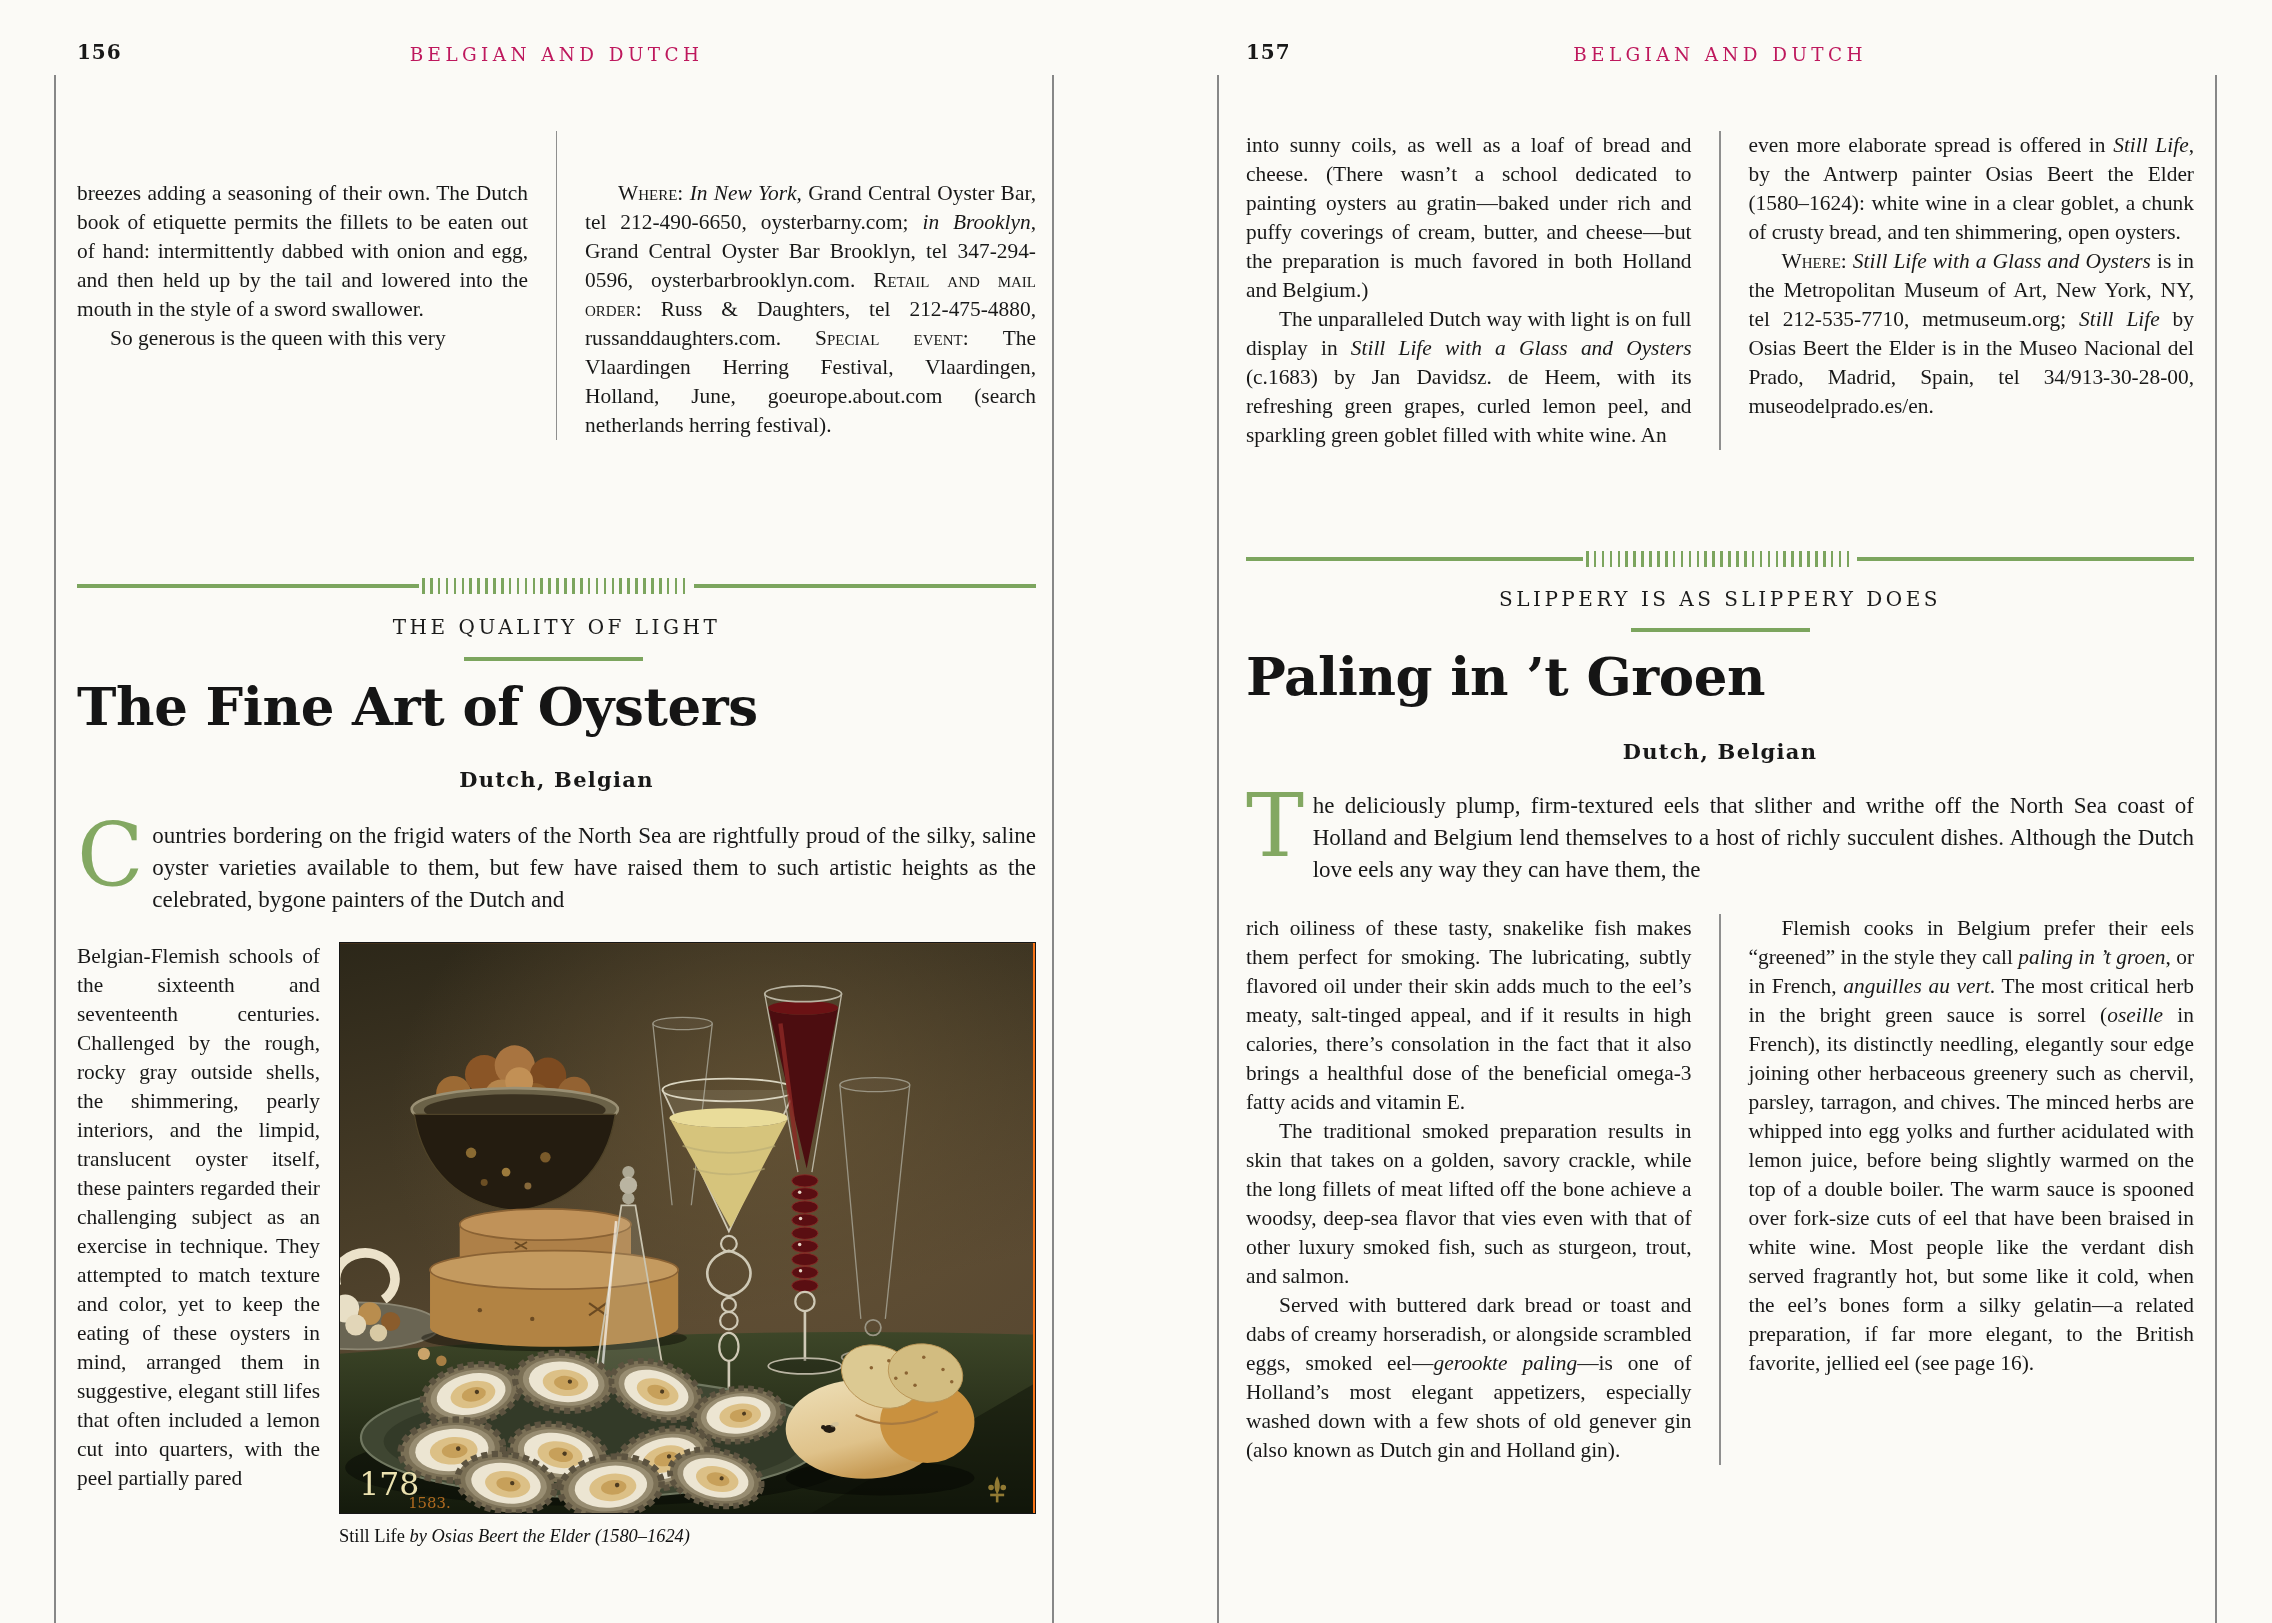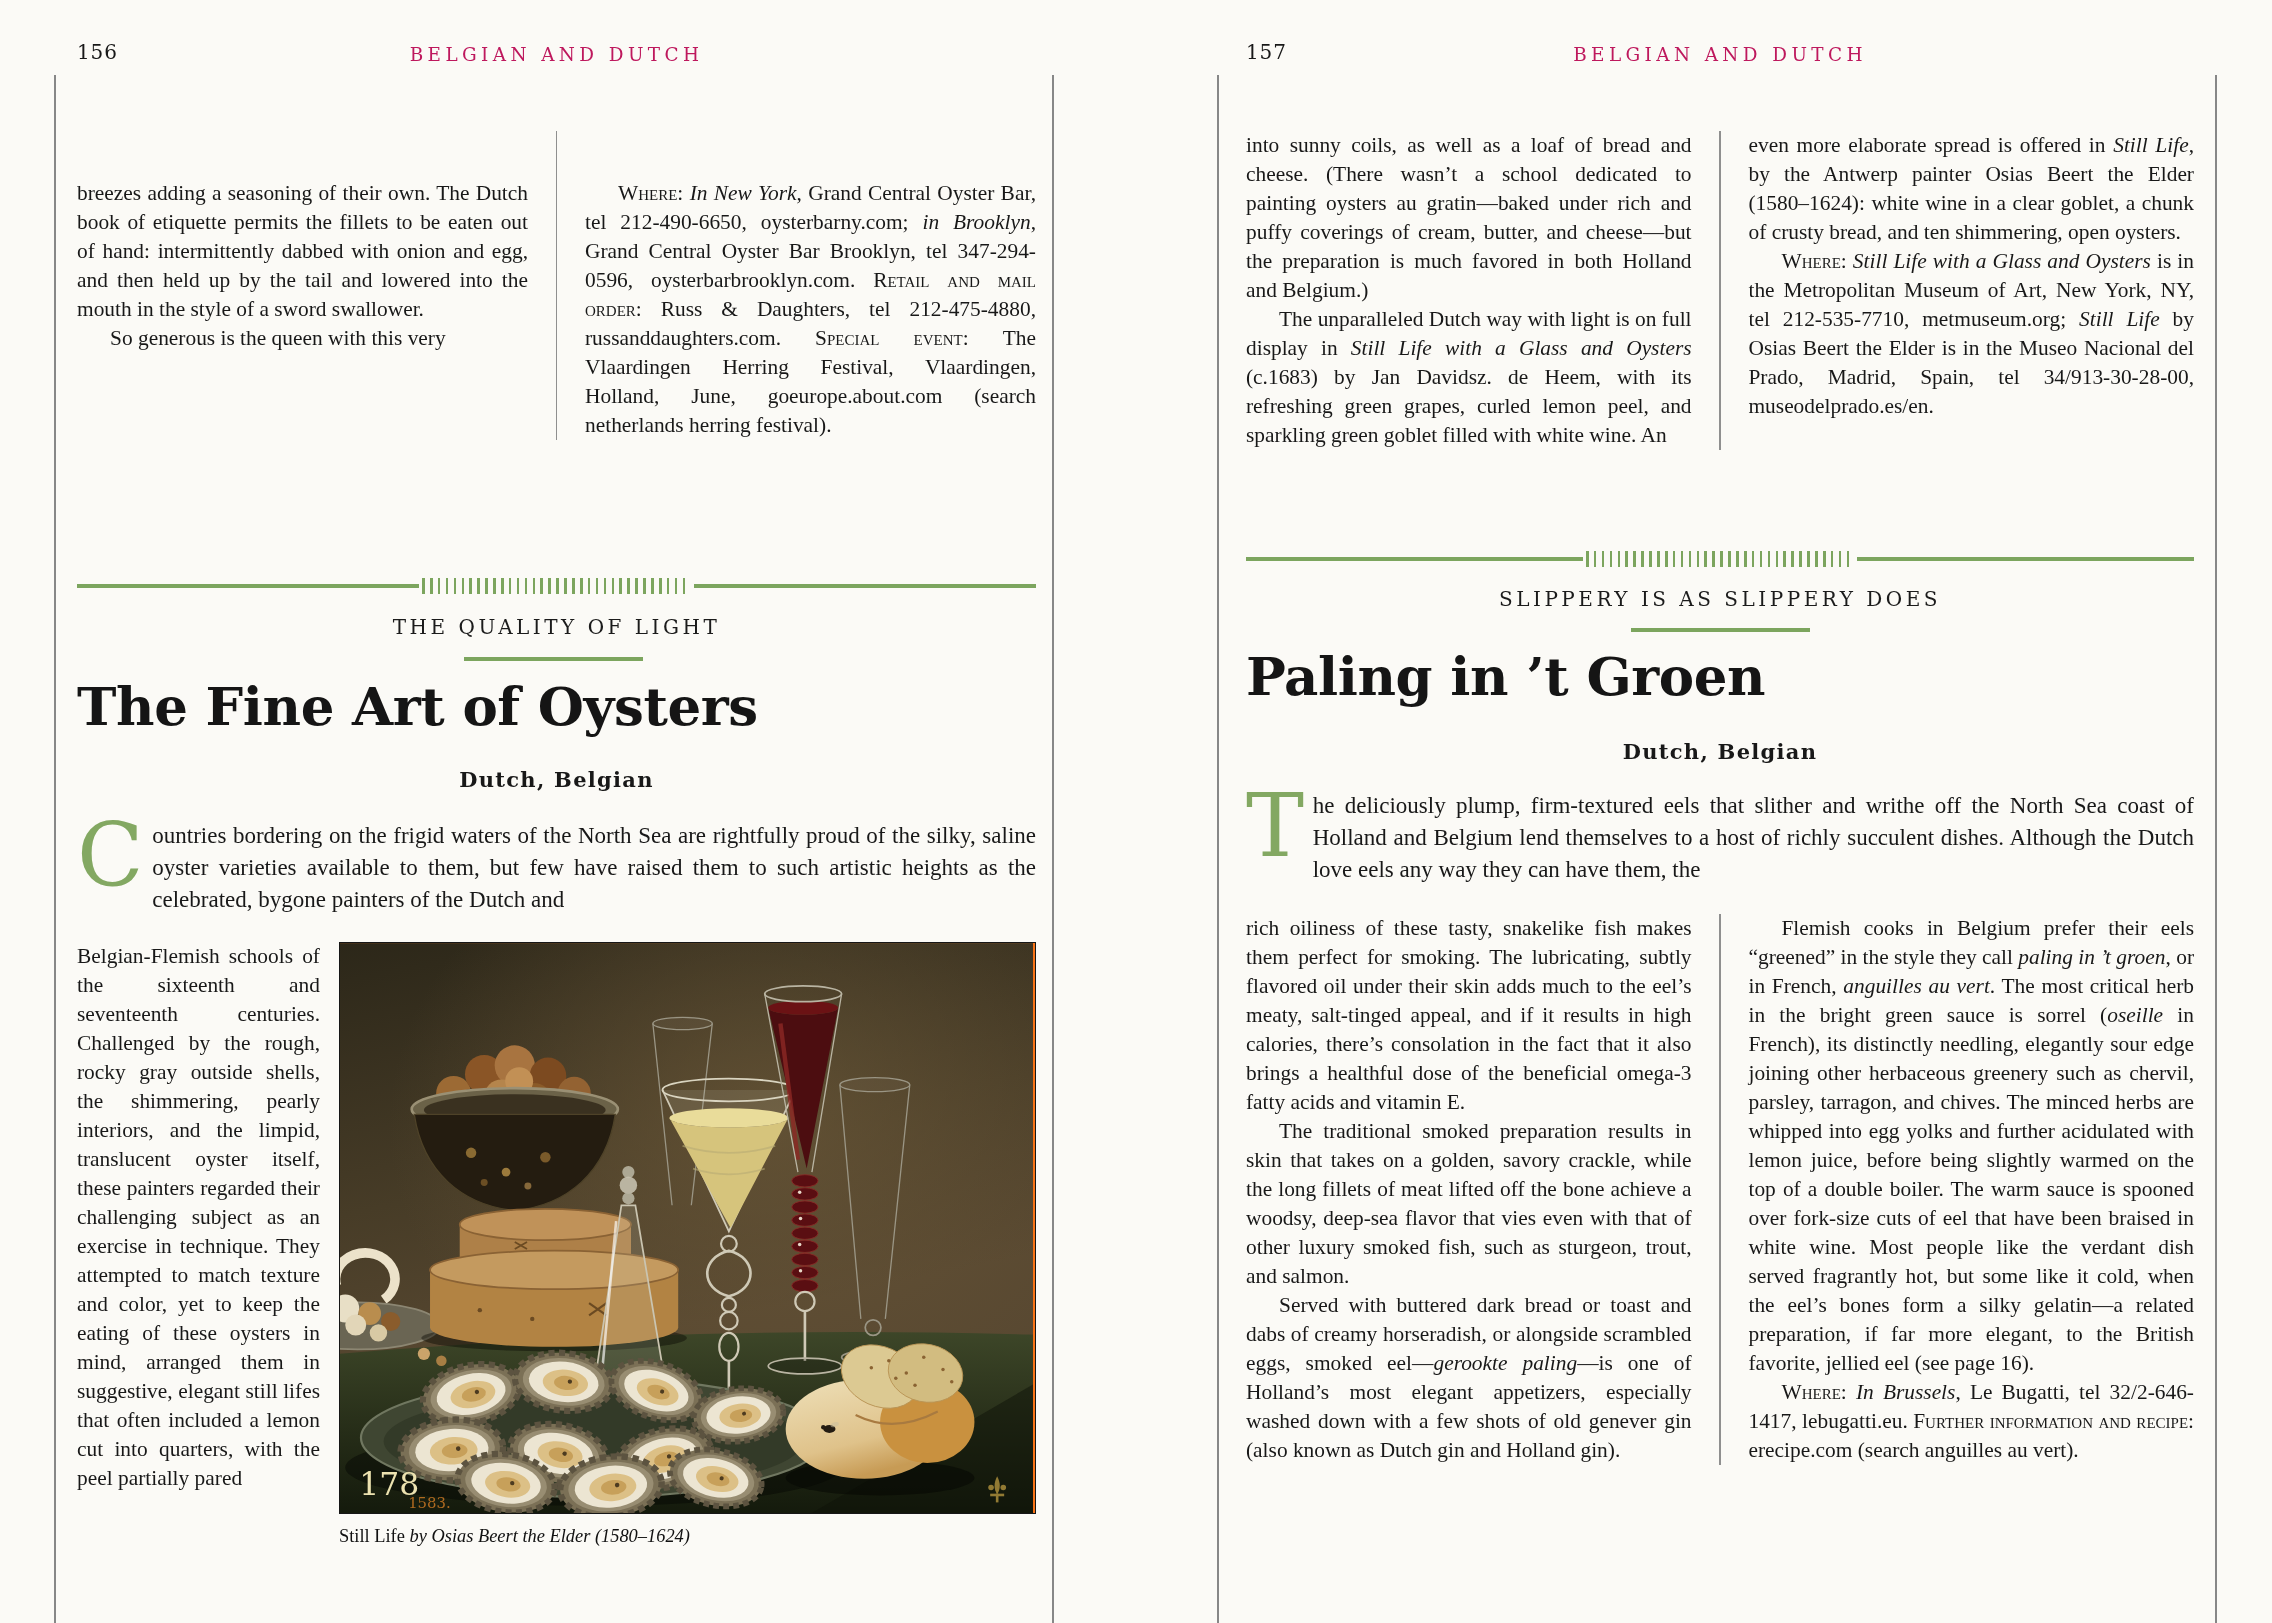--- a/index.html
+++ b/index.html
@@ -5,21 +5,21 @@
   html,body{margin:0;padding:0;}
   body{
     position:relative;
     width:2273px;height:1623px;
     background:#fbfaf6;
     font-family:"Liberation Serif",serif;
     color:#181818;
     overflow:hidden;
   }
   .vrule{position:absolute;top:75px;bottom:0;width:1.7px;background:#878787;}
-  .pagenum{position:absolute;top:40px;font-family:"DejaVu Serif",serif;font-weight:400;font-size:20px;letter-spacing:0.9px;}
+  .pagenum{position:absolute;top:40px;font-family:"DejaVu Serif",serif;font-weight:700;font-size:20px;letter-spacing:0.9px;}
   .runhead{position:absolute;top:44px;font-family:"DejaVu Serif",serif;font-size:18.4px;letter-spacing:4.4px;text-align:center;color:#be185d;}
   .cols{position:absolute;display:flex;align-items:stretch;}
   .col{text-align:justify;font-size:21.4px;line-height:29px;hyphens:none;}
   .w516{width:451px;margin-top:48px;} .w510{width:446px;} 
   .coldiv{width:57px;display:flex;justify-content:center;}
   .coldiv::after{content:"";width:1.7px;background:#8f8f8f;}
   p{margin:0;text-indent:33px;}
   p.noind{text-indent:0;}
   .i{font-style:italic;}
   .sc{font-weight:400;font-variant:small-caps;}
@@ -313,16 +313,15 @@
 
 <div class="cols" style="left:1246px;top:914px;width:948px">
   <div class="col w510">
       <p class="noind"><span>rich oiliness of these tasty, snakelike fish makes them perfect for smoking. The lubricating, subtly flavored oil under their skin adds much to the eel’s meaty, salt-tinged appeal, and if it results in high calories, there’s consolation in the fact that it also brings a healthful dose of the beneficial omega-3 fatty acids and vitamin E.</span></p>
       <p><span>The traditional smoked preparation results in skin that takes on a golden, savory crackle, while the long fillets of meat lifted off the bone achieve a woodsy, deep-sea flavor that vies even with that of other luxury smoked fish, such as sturgeon, trout, and salmon.</span></p>
       <p><span>Served with buttered dark bread or toast and dabs of creamy horseradish, or alongside scrambled eggs, smoked eel—</span><span class="i">gerookte paling</span><span>—is one of Holland’s most elegant appetizers, especially washed down with a few shots of old genever gin (also known as Dutch gin and Holland gin).</span></p>
     </div>
   <div class="coldiv"></div>
   <div class="col w510">
       <p><span>Flemish cooks in Belgium prefer their eels “greened” in the style they call </span><span class="i">paling in ’t groen</span><span>, or in French, </span><span class="i">anguilles au vert</span><span>. The most critical herb in the bright green sauce is sorrel (</span><span class="i">oseille</span><span> in French), its distinctly needling, elegantly sour edge joining other herbaceous greenery such as chervil, parsley, tarragon, and chives. The minced herbs are whipped into egg yolks and further acidulated with lemon juice, before being slightly warmed on the top of a double boiler. The warm sauce is spooned over fork-size cuts of eel that have been braised in white wine. Most people like the verdant dish served fragrantly hot, but some like it cold, when the eel’s bones form a silky gelatin—a related preparation, if far more elegant, to the British favorite, jellied eel (see page 16).</span></p>
-      <p><span class="sc">Where: </span><span class="i">In Brussels</span><span>, Le Bugatti, tel 32/2-646-1417, lebugatti.eu. </span><span class="sc">Further information and recipe: </span><span>erecipe.com (search anguilles au vert).</span></p>
     </div>
 </div>
 
 
 </body></html>

